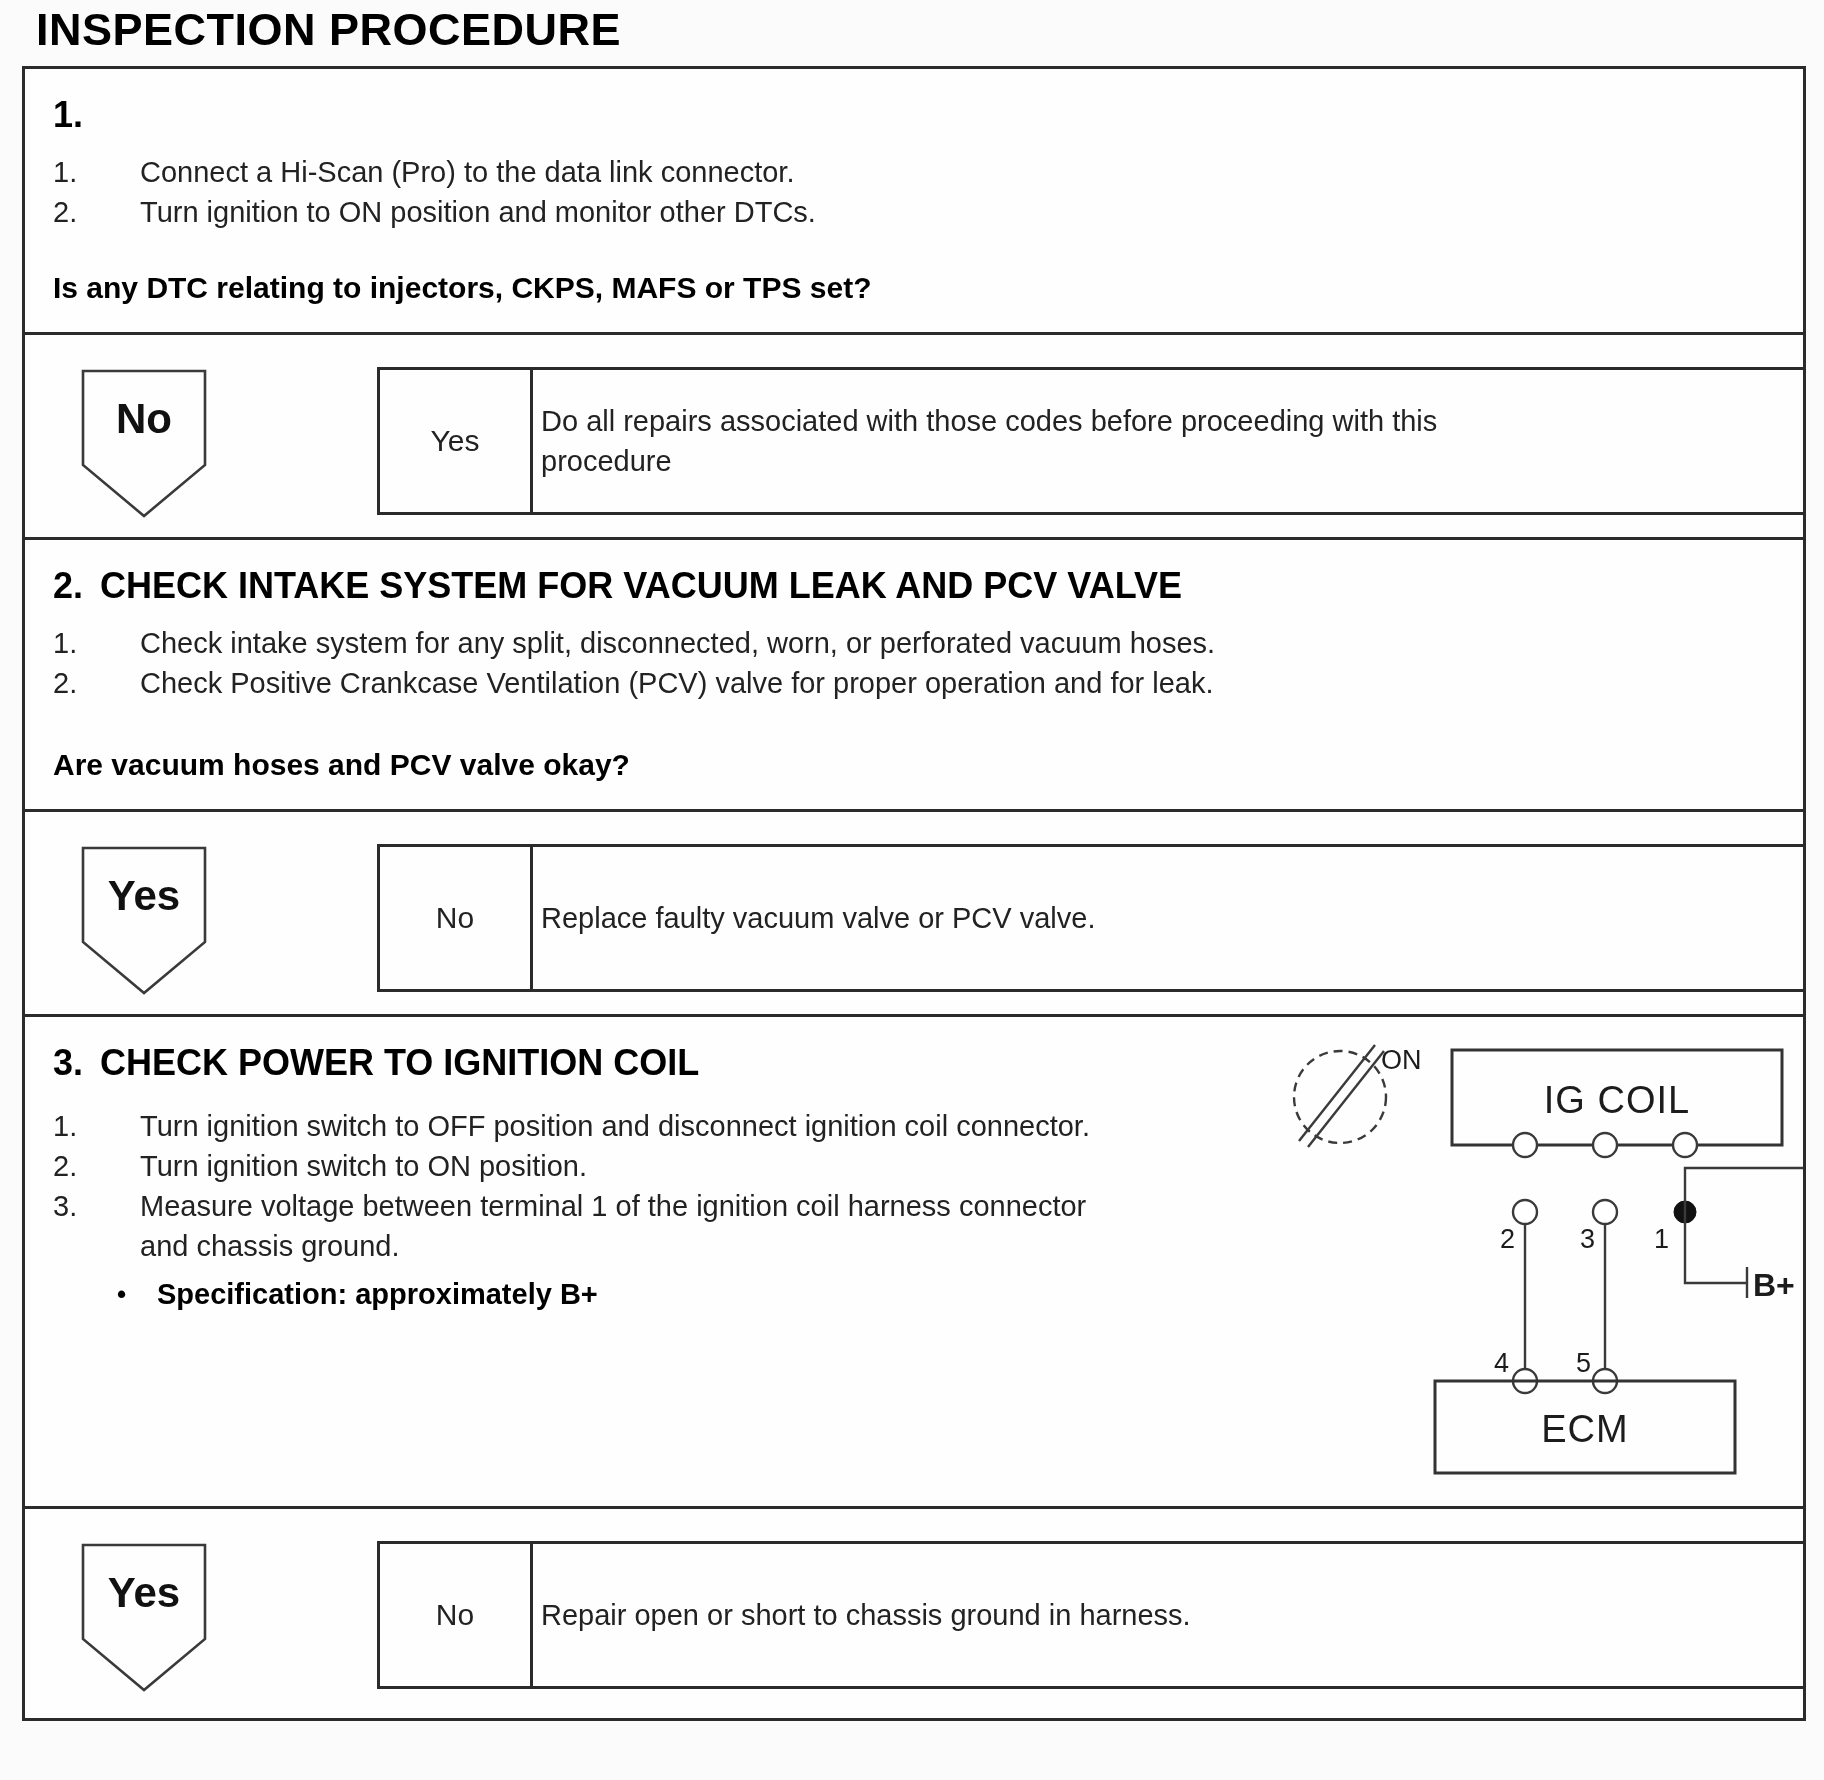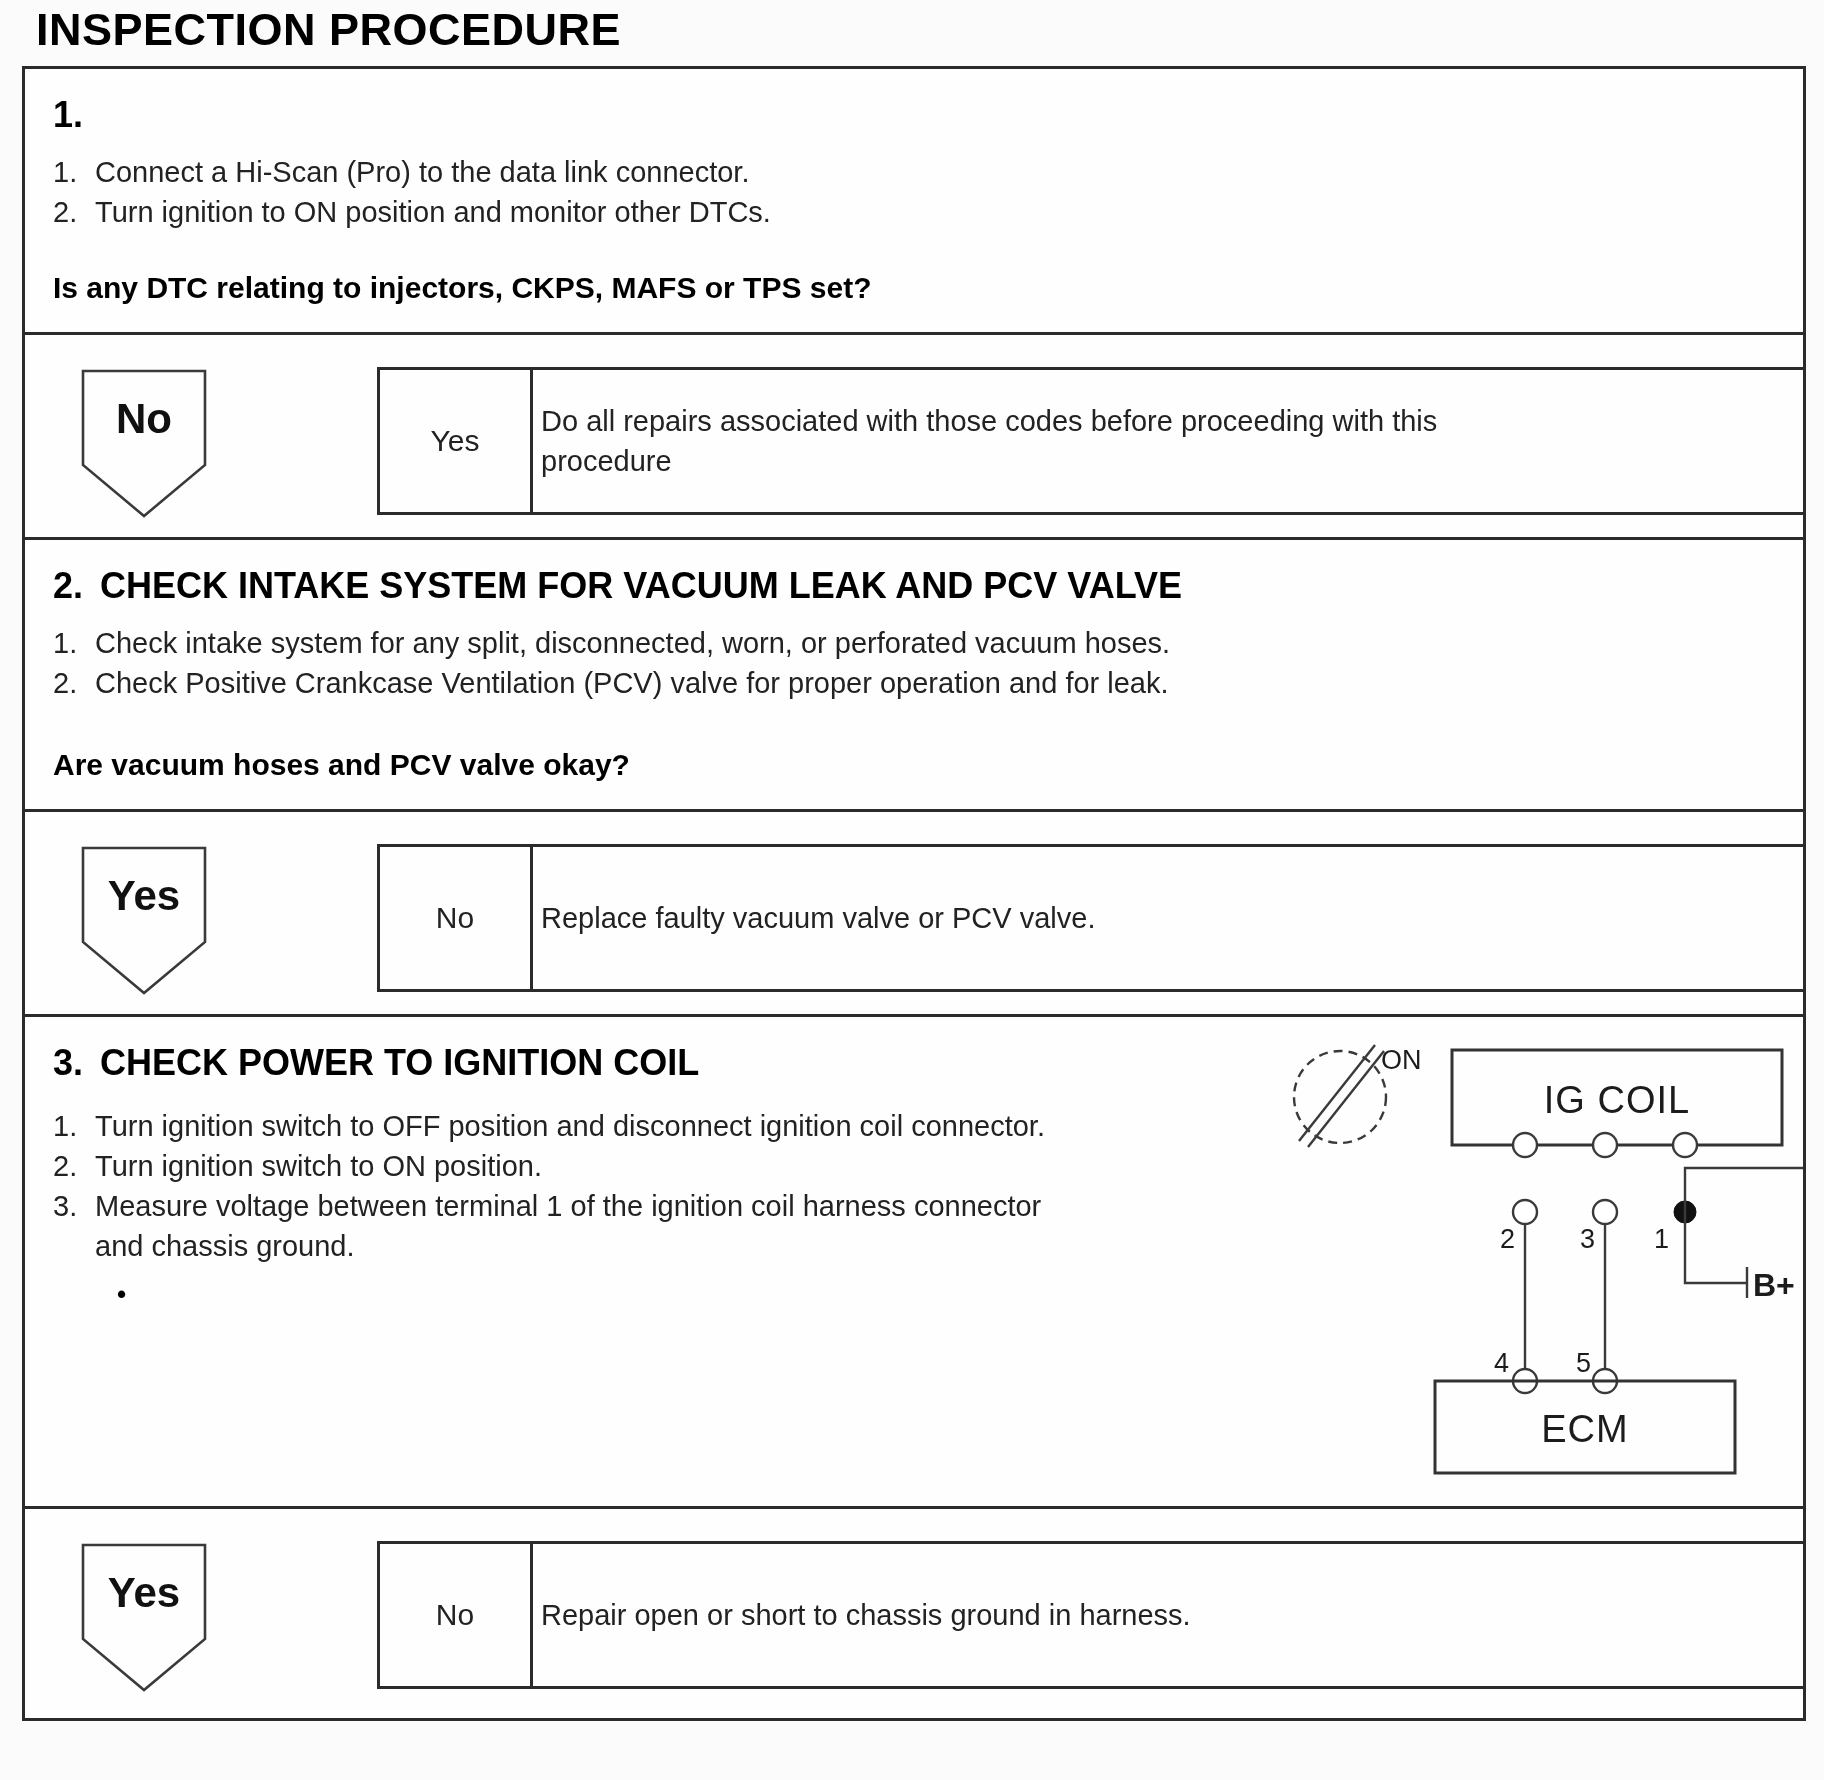--- a/index.html
+++ b/index.html
@@ -16,21 +16,21 @@
     box-sizing:border-box;border:3px solid #2b2b2b;background:#fefefe;
     width:100%;position:relative;
   }
   .box + .box{margin-top:-3px;}
   .section{display:flex;flex-direction:column;padding:24px 28px 26px 28px;}
   .sec-heading{display:flex;font-size:36px;font-weight:bold;color:#000;line-height:1.2;}
   .sec-heading .num{min-width:47px;}
   .steps{margin-top:16px;}
   .step{display:flex;font-size:29px;line-height:40px;color:#222;}
   .step .num{min-width:42px;}
-  .step .txt{flex:1;}
+  .step .txt{flex:1;margin-left:45px;}
   .narrow-steps .step .txt{max-width:978px;}
   .spec-row{display:flex;font-size:29px;line-height:40px;font-weight:bold;color:#000;margin-top:8px;padding-left:64px;}
   .spec-row .bullet{min-width:40px;font-size:26px;}
   .question{margin-top:auto;font-size:30px;font-weight:bold;color:#000;line-height:1.2;}
   
   .decision{height:208px;}
   .pentagon{position:absolute;left:56px;top:34px;width:126px;height:150px;}
   .pentagon text{font-weight:bold;font-size:42px;fill:#111;}
   .branch-table{
     position:absolute;left:352px;top:32px;right:0;height:148px;
@@ -140,20 +140,21 @@
         <span class="num">2.</span>
         <span class="txt">Turn ignition switch to ON position.</span>
       </div>
       <div class="step">
         <span class="num">3.</span>
         <span class="txt">Measure voltage between terminal 1 of the ignition coil harness connector and chassis ground.</span>
       </div>
     </div>
     <div class="spec-row">
       <span class="bullet">•</span>
+      <span>Specification: approximately B+</span>
     </div>
 
     <svg class="circuit" viewBox="0 0 562 450">
 
       <g>
         <circle cx="99" cy="62" r="46" fill="none" stroke="#3a3a3a" stroke-width="2.4" stroke-dasharray="9 6"></circle>
         <line x1="58" y1="106" x2="134" y2="10" class="wire"></line>
         <line x1="67" y1="112" x2="143" y2="16" class="wire"></line>
       </g>
       <text x="140" y="34" class="lbl-on">ON</text>

